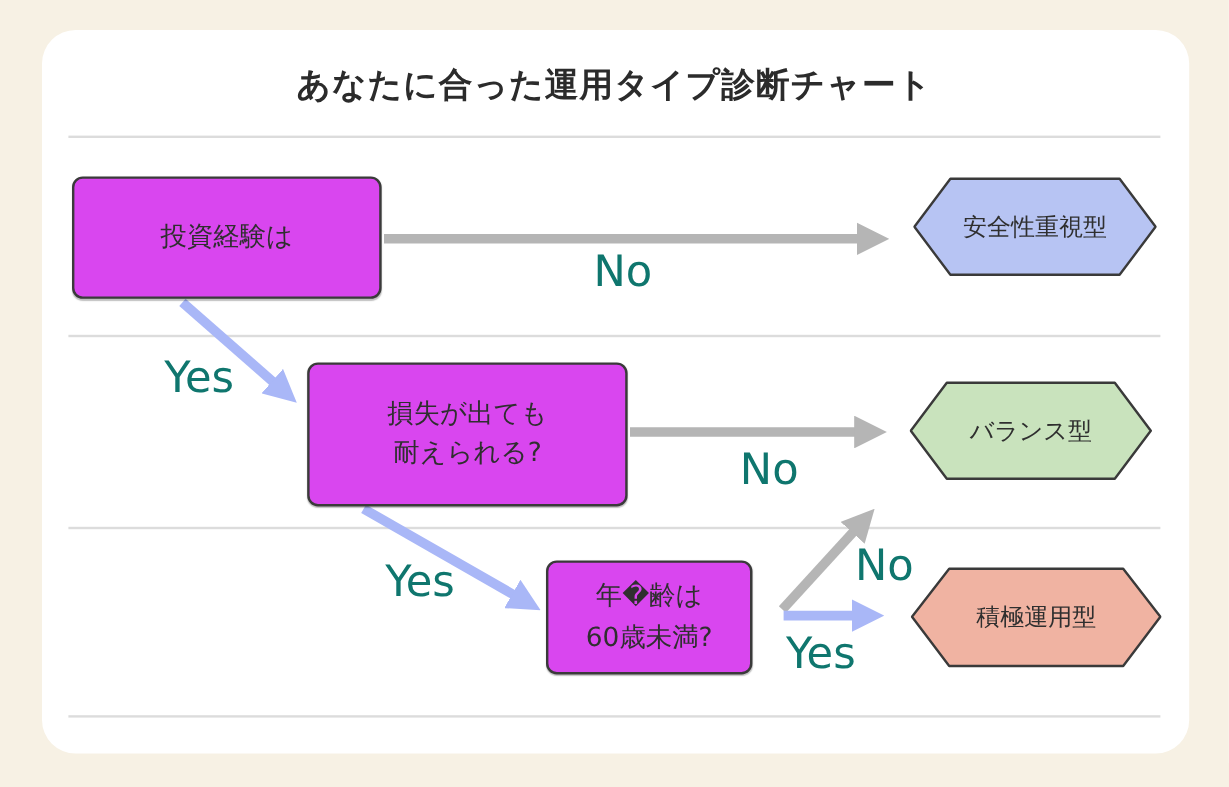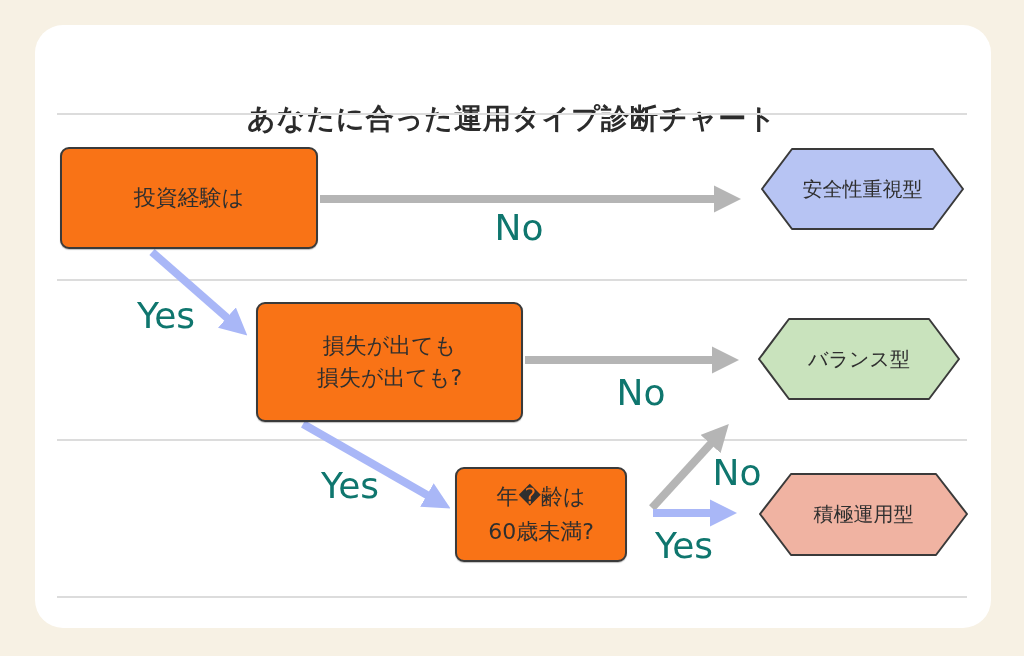--- a/index.html
+++ b/index.html
@@ -10,29 +10,28 @@
     color:#2f2f2f;
   }
   .card{
     position:absolute;left:35px;top:25px;width:956px;height:603px;
     background:#ffffff;border-radius:28px;
   }
   .title{
     position:absolute;left:0;top:52px;width:100%;
     text-align:center;font-size:28px;font-weight:bold;color:#2b2b2b;
     letter-spacing:1px;
-    margin-top:48px;
   }
   .divider{
     position:absolute;left:57px;width:910px;height:0;
     border-top:2px solid #dcdcdc;
   }
   .qbox{
     position:absolute;box-sizing:border-box;
-    background:#f97316;border:2px solid #3a3a3a;border-radius:9px;
+    background:#d946ef;border:2px solid #3a3a3a;border-radius:9px;
     display:flex;flex-direction:column;justify-content:center;align-items:center;
     font-size:22px;line-height:1.55;color:#2f2f2f;text-align:center;
     box-shadow:0 1px 1px rgba(0,0,0,0.25);
   }
   .hex{position:absolute;}
   .hex svg{position:absolute;left:0;top:0;}
   .hex-label{
     position:absolute;left:0;top:0;width:100%;height:100%;
     display:flex;align-items:center;justify-content:center;
     font-size:20px;color:#2f2f2f;
@@ -71,21 +70,21 @@
   <line x1="652" y1="508" x2="716" y2="438" stroke-width="8" marker-end="url(#mk-gray)" stroke="#b5b5b5"></line>
   <line x1="653" y1="513" x2="718" y2="513" stroke-width="8" marker-end="url(#mk-blue)" stroke="#a9b7f7"></line>
 </svg>
 
 <div class="qbox" style="left:60px;top:147px;width:258px;height:102px;">
   <span>投資経験は</span>
 </div>
 
 <div class="qbox" style="left:256px;top:302px;width:267px;height:120px;line-height:1.45;">
   <span>損失が出ても</span>
-  <span>損失が出ても?</span>
+  <span>耐えられる?</span>
 </div>
 
 <div class="qbox" style="left:455px;top:467px;width:172px;height:95px;">
   <span>年�齢は</span>
   <span>60歳未満?</span>
 </div>
 
 <div class="hex" style="left:761px;top:147px;width:203px;height:84px;">
   <svg width="203" height="84" viewBox="0 0 203 84">
     <polygon points="1,42 31,2 172,2 202,42 172,82 31,82" stroke="#3a3a3a" stroke-width="2" stroke-linejoin="round" fill="#b7c4f3"></polygon>

